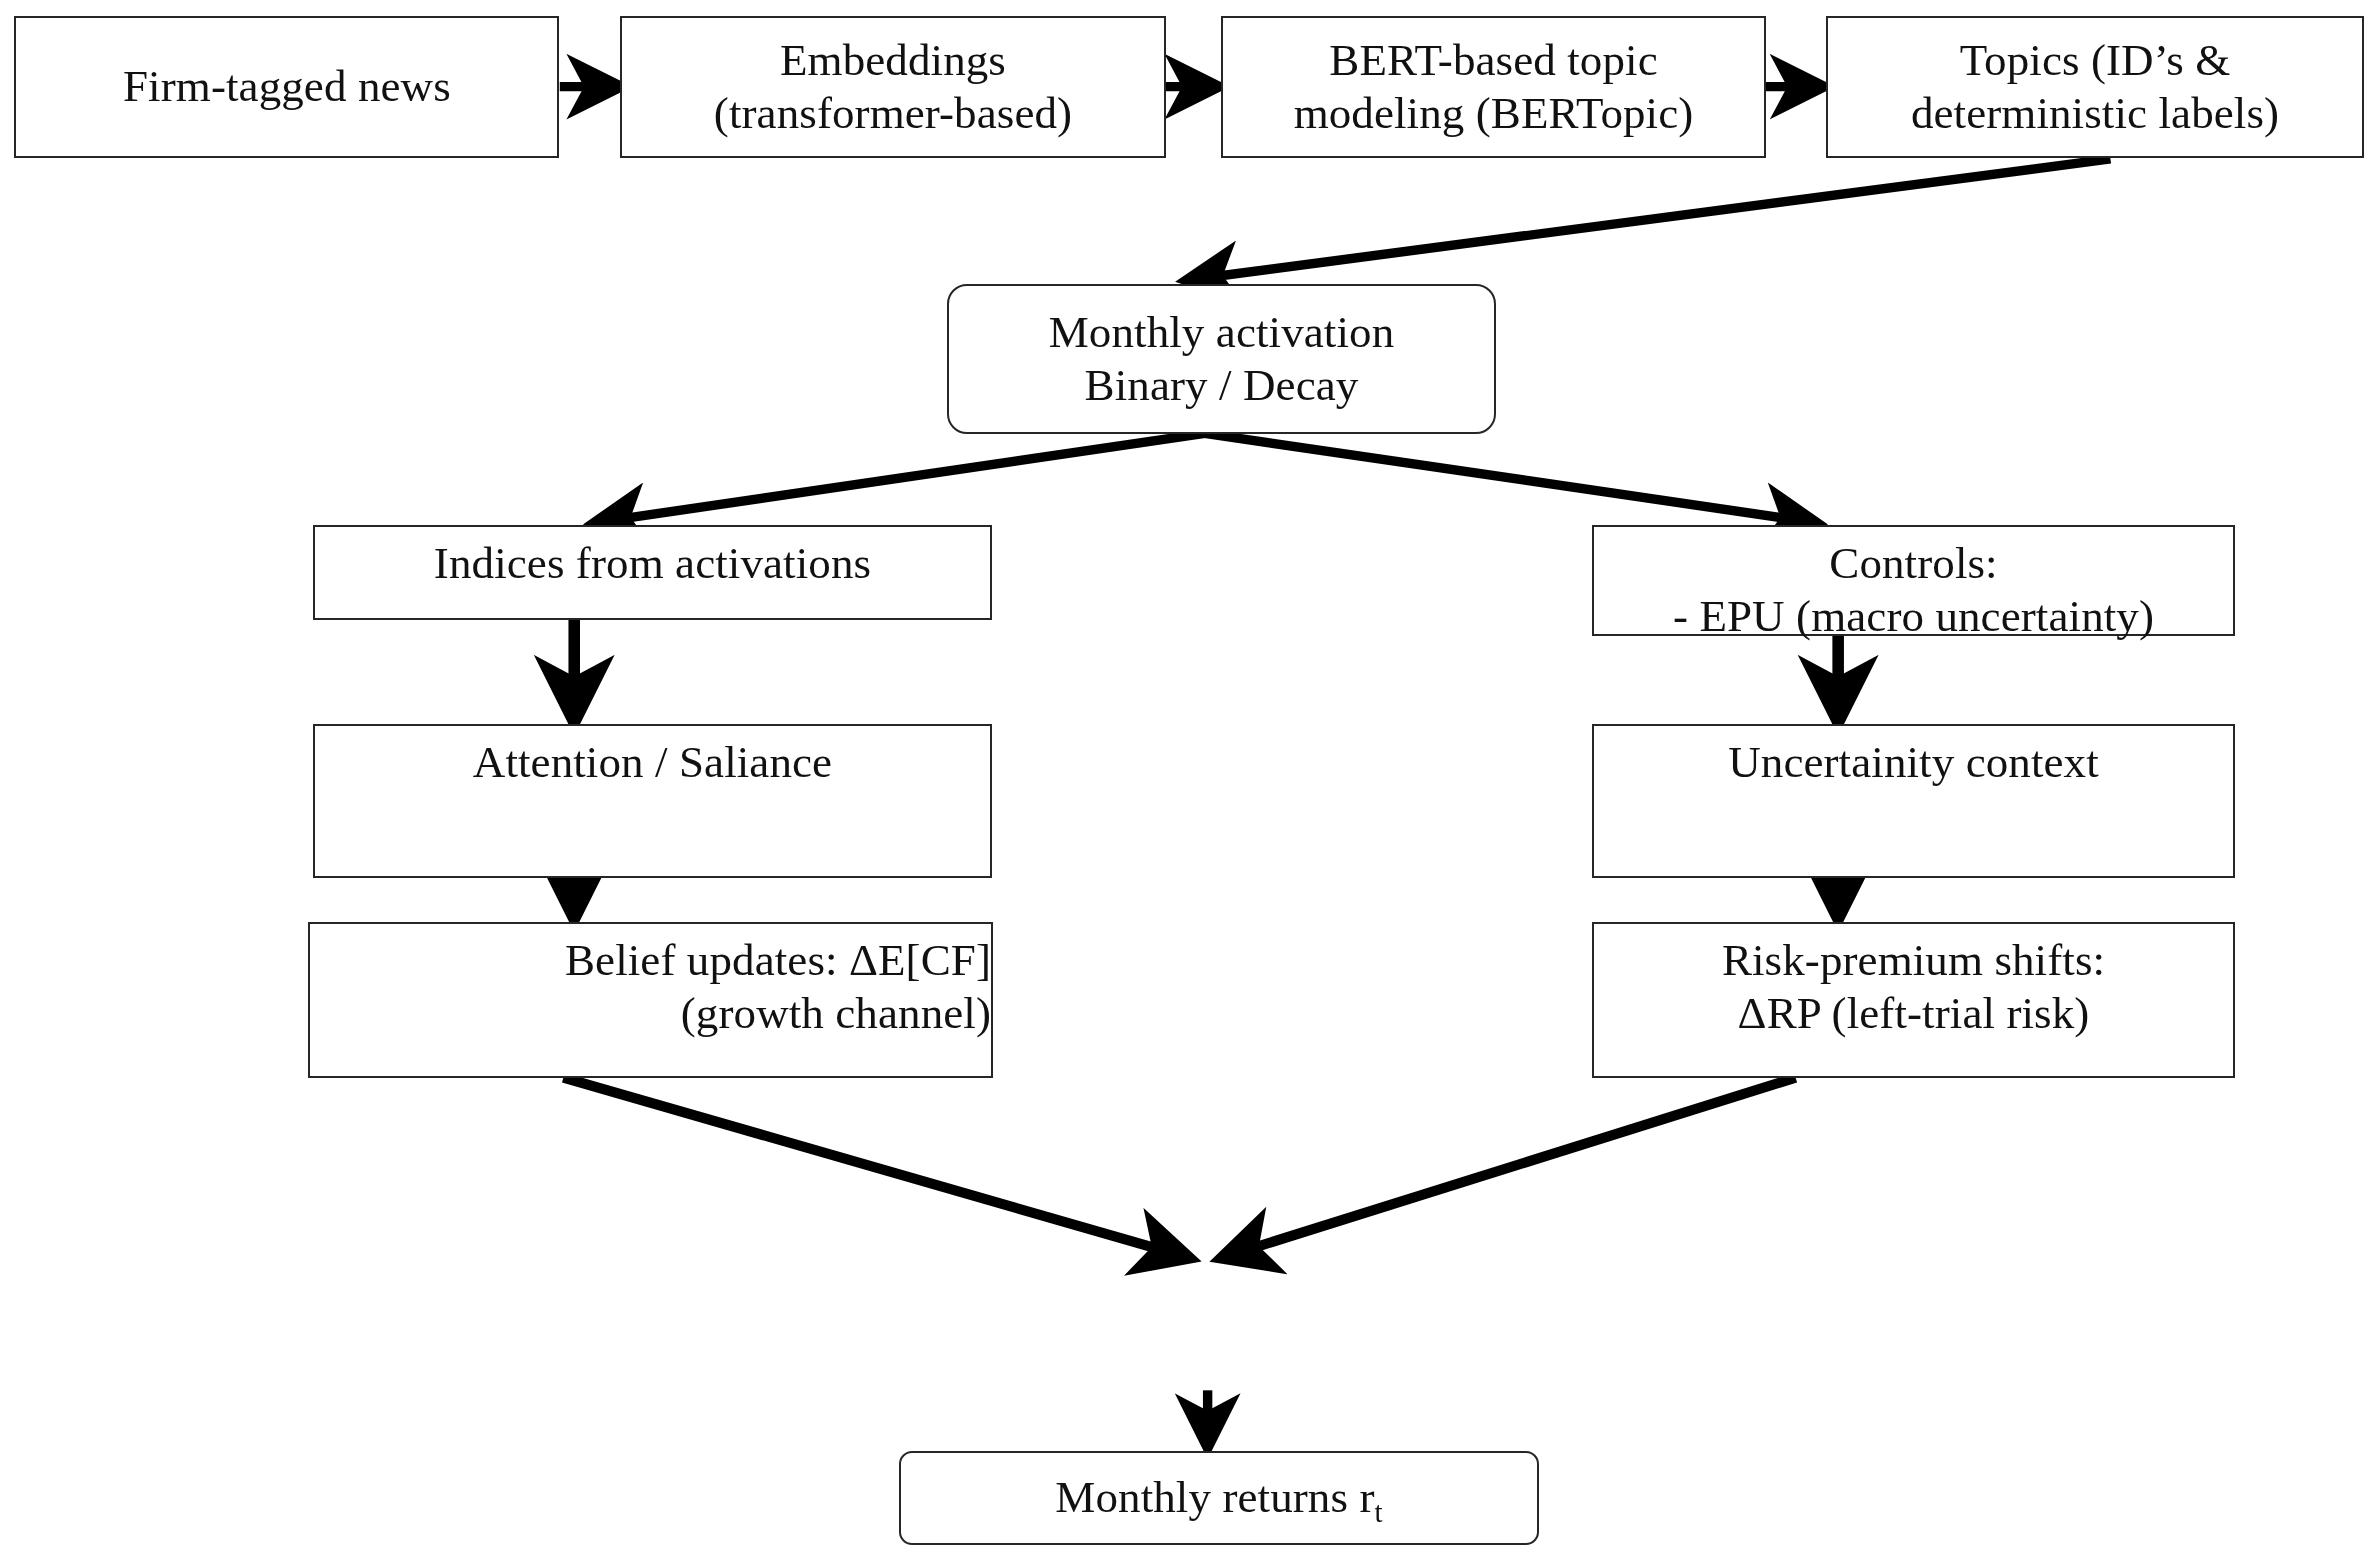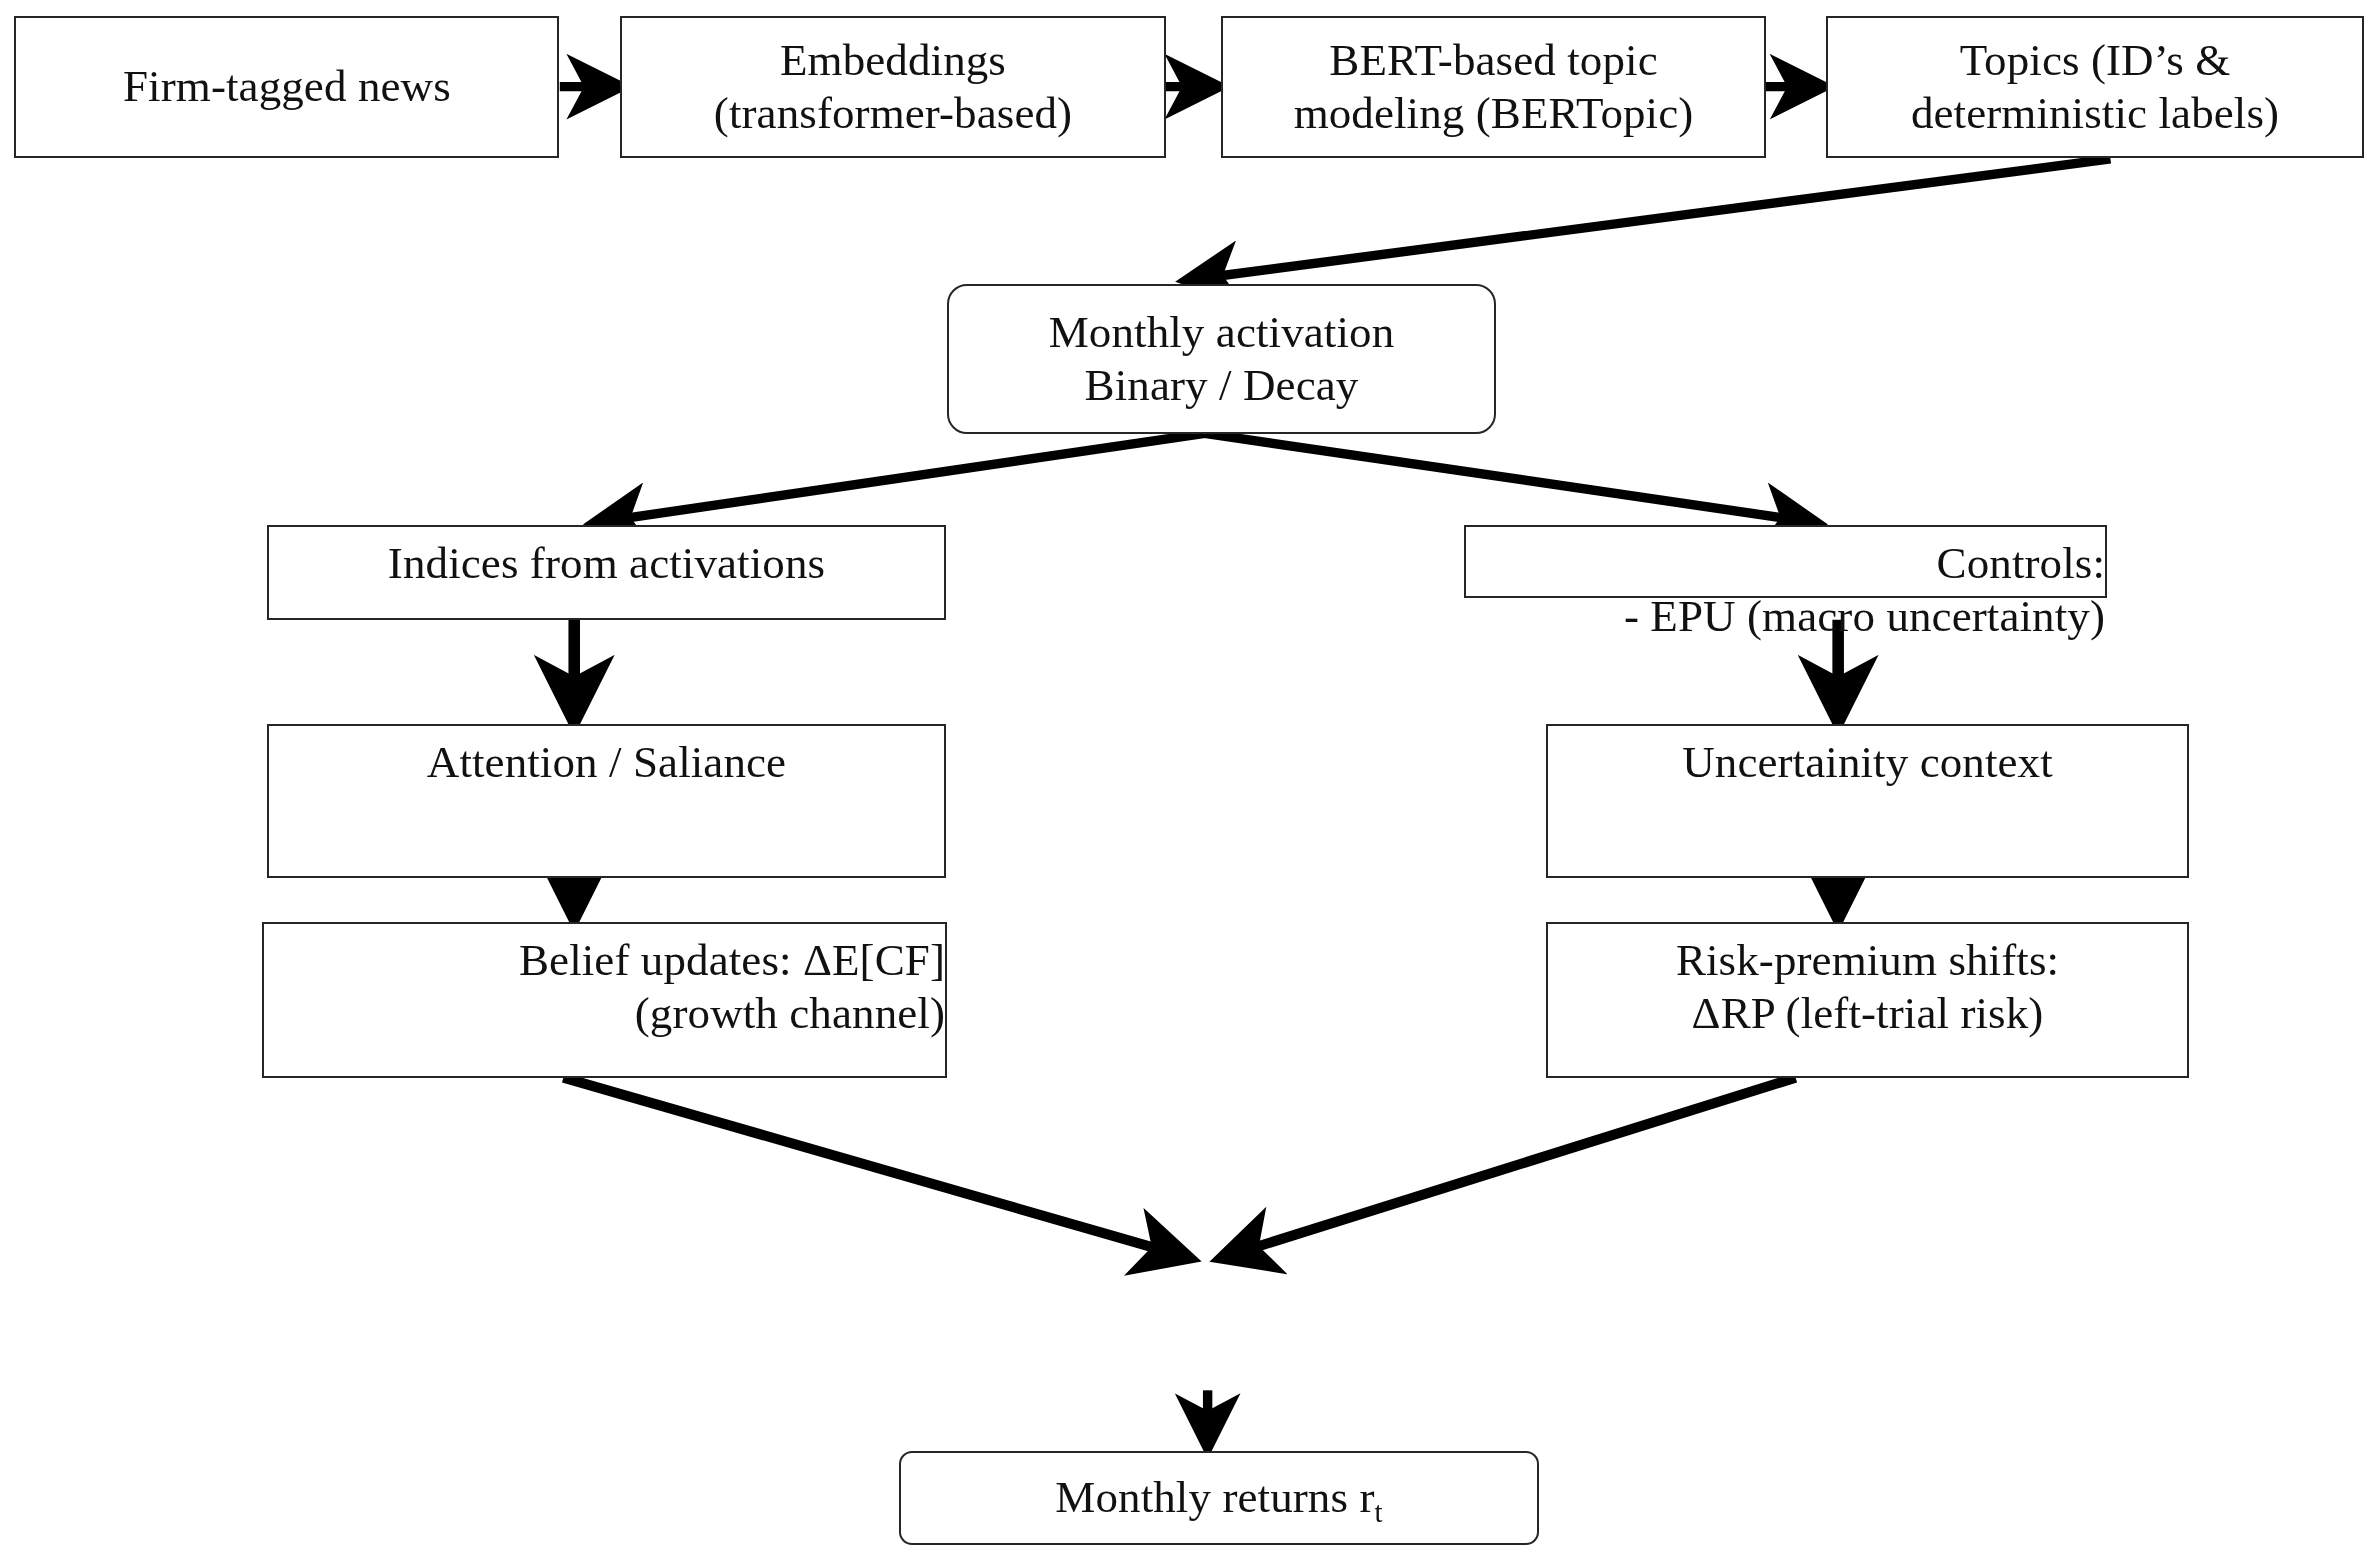--- a/index.html
+++ b/index.html
@@ -35,21 +35,21 @@
   }
   .node .line {
     display: block;
     white-space: pre;
     color: #111111;
     font-size: 45px;
     line-height: 1.18;
     text-align: center;
     letter-spacing: 0.1px;
   }
-  .node.pad-top   { justify-content: flex-start; padding-top: 10px; }
+  .node.pad-top   { justify-content: flex-start; padding-top: 10px; margin-left: 46px; }
   .node.pad-mid   { justify-content: center; }
   .sub {
     font-size: 29px;
     vertical-align: sub;
     line-height: 0;
   }
 </style>
 </head>
 <body>
 
@@ -104,21 +104,21 @@
 
   <div class="node pad-mid" style="left:947px; top:284px; width:549px; height:150px;border-radius:20px;">
     <span class="line">Monthly activation</span>
     <span class="line">Binary / Decay</span>
   </div>
 
   <div class="node pad-top" style="left:267px; top:525px; width:679px; height:95px;">
     <span class="line">Indices from activations</span>
   </div>
 
-  <div class="node pad-top" style="left:1464px; top:525px; width:643px; height:73px;align-items:flex-end;">
+  <div class="node pad-top" style="left:1546px; top:525px; width:643px; height:111px;">
     <span class="line">Controls:</span>
     <span class="line">- EPU (macro uncertainty)</span>
   </div>
 
   <div class="node pad-top" style="left:267px; top:724px; width:679px; height:154px;">
     <span class="line">Attention / Saliance</span>
   </div>
 
   <div class="node pad-top" style="left:1546px; top:724px; width:643px; height:154px;">
     <span class="line">Uncertainity context</span>

